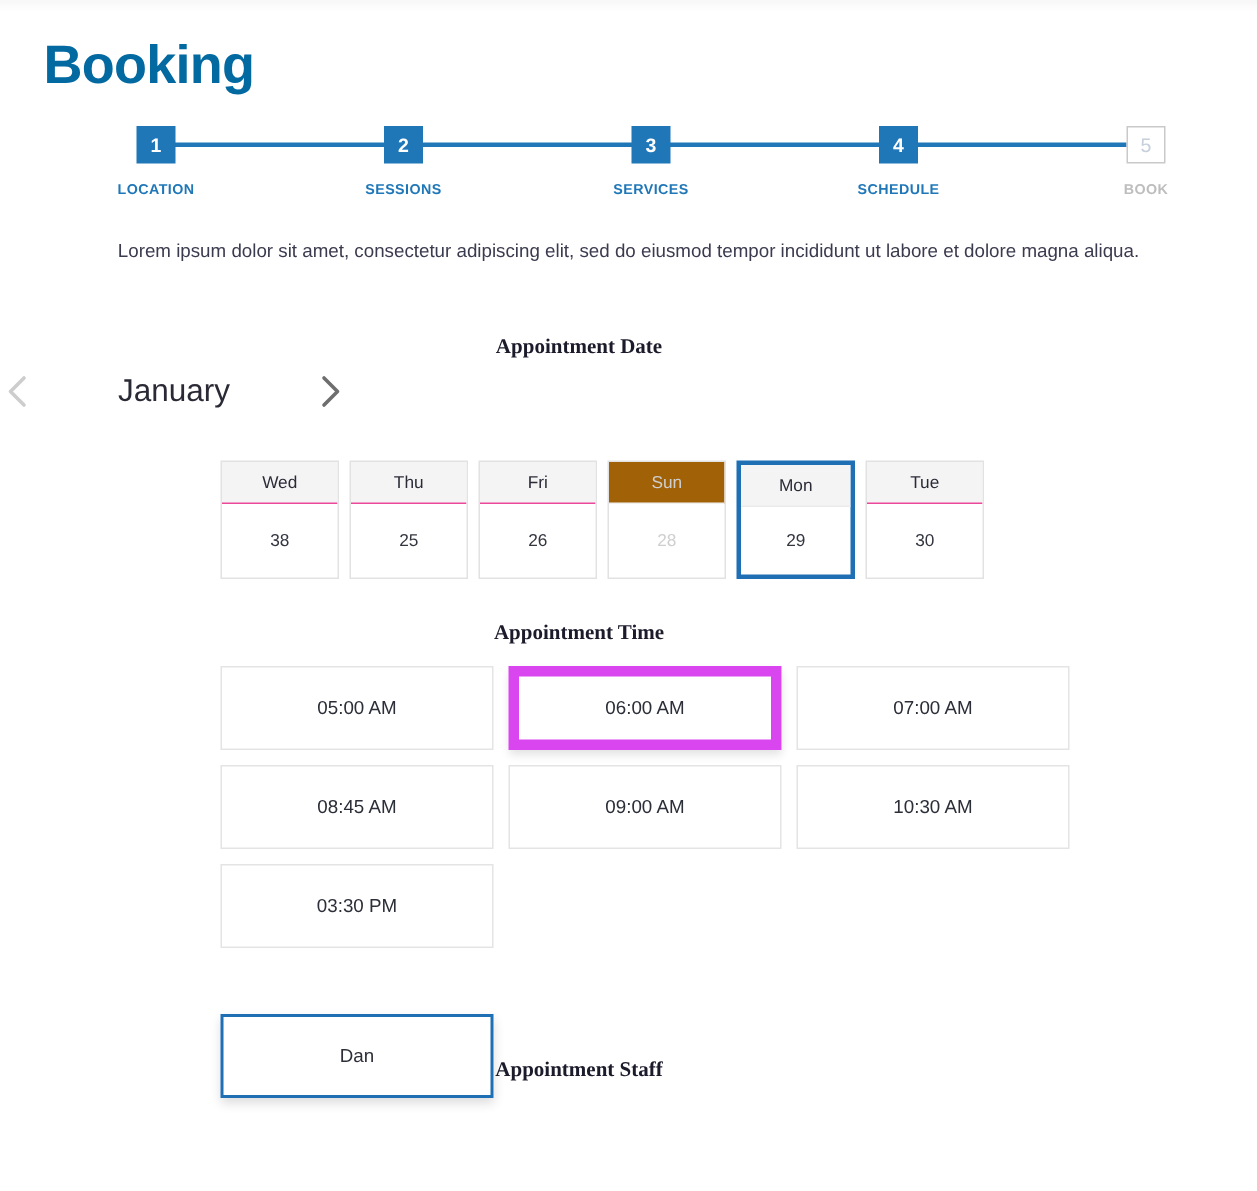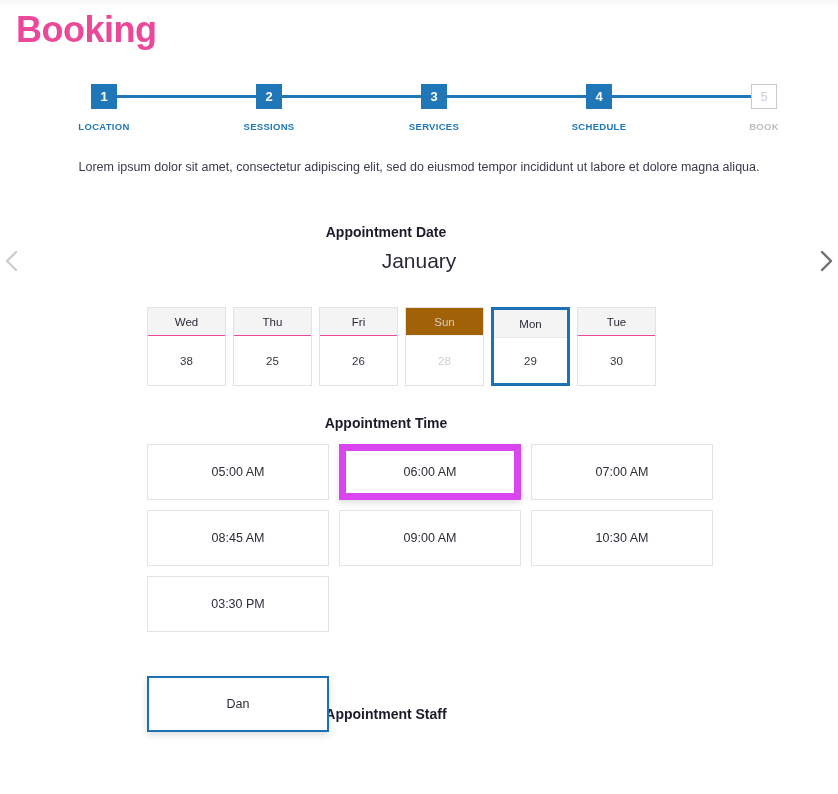--- a/index.html
+++ b/index.html
@@ -23,23 +23,23 @@
     background: linear-gradient(to bottom, #f7f7f8 0%, #fcfcfd 60%, #ffffff 100%);
   }
 
   .page-title {
     position: absolute;
     left: 16px;
     top: 8px;
     font-size: 36px;
     font-weight: 700;
     letter-spacing: -0.5px;
-    color: #ec4899;
+    color: #0369a1;
     line-height: 44px;
-    margin: 0;
+    margin: 13px;
   }
 
   
   .stepper {
     position: absolute;
     left: 78px;
     top: 84px;
     width: 712px;
     height: 52px;
   }
@@ -109,34 +109,35 @@
 
   
   .section-title {
     position: absolute;
     left: 0;
     width: 772px;
     text-align: center;
     font-size: 14px;
     font-weight: 700;
     color: #1b1b2b;
+    font-family: Liberation Serif, serif;
   }
   #title-date  { top: 224px; }
   #title-time  { top: 415px; }
   #title-staff { top: 706px; }
 
   
   .month-nav {
     position: absolute;
     left: 0;
     top: 246px;
     width: 838px;
     display: flex;
     align-items: center;
-    justify-content: space-between;
+    justify-content: flex-start;
     gap: 34px;
   }
   .chev {
     width: 22px;
     height: 30px;
     display: flex;
     align-items: center;
     justify-content: center;
     cursor: pointer;
     user-select: none;

